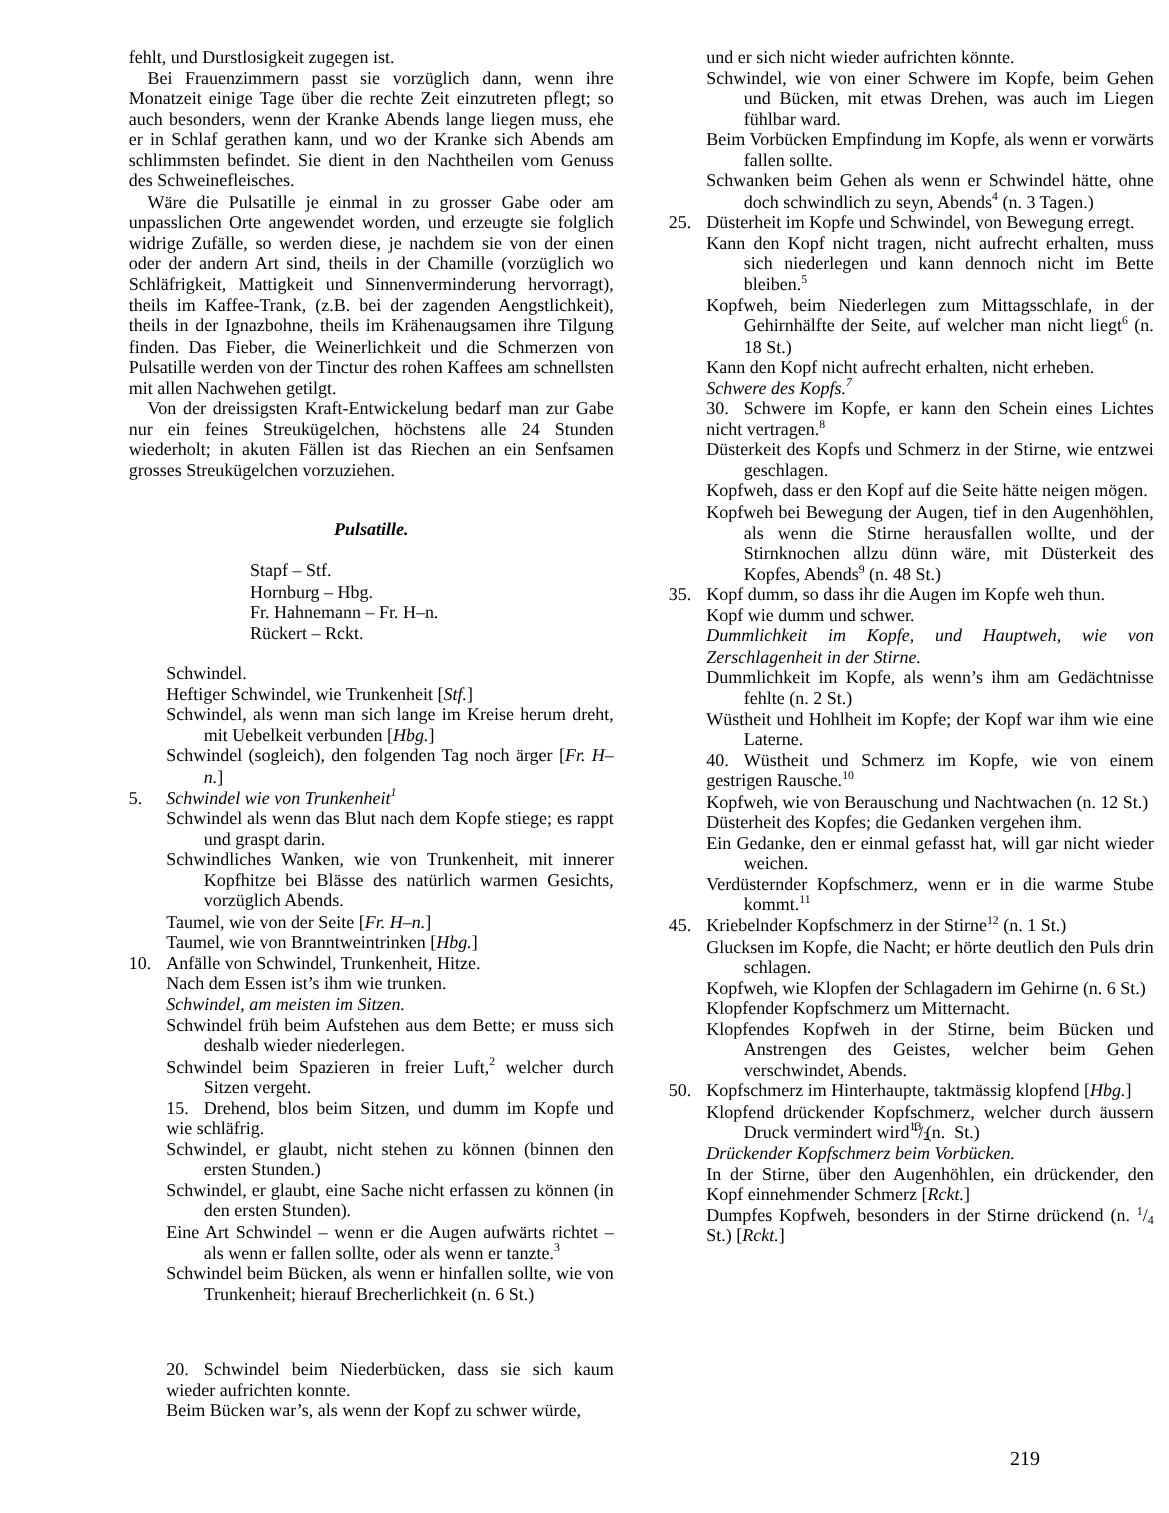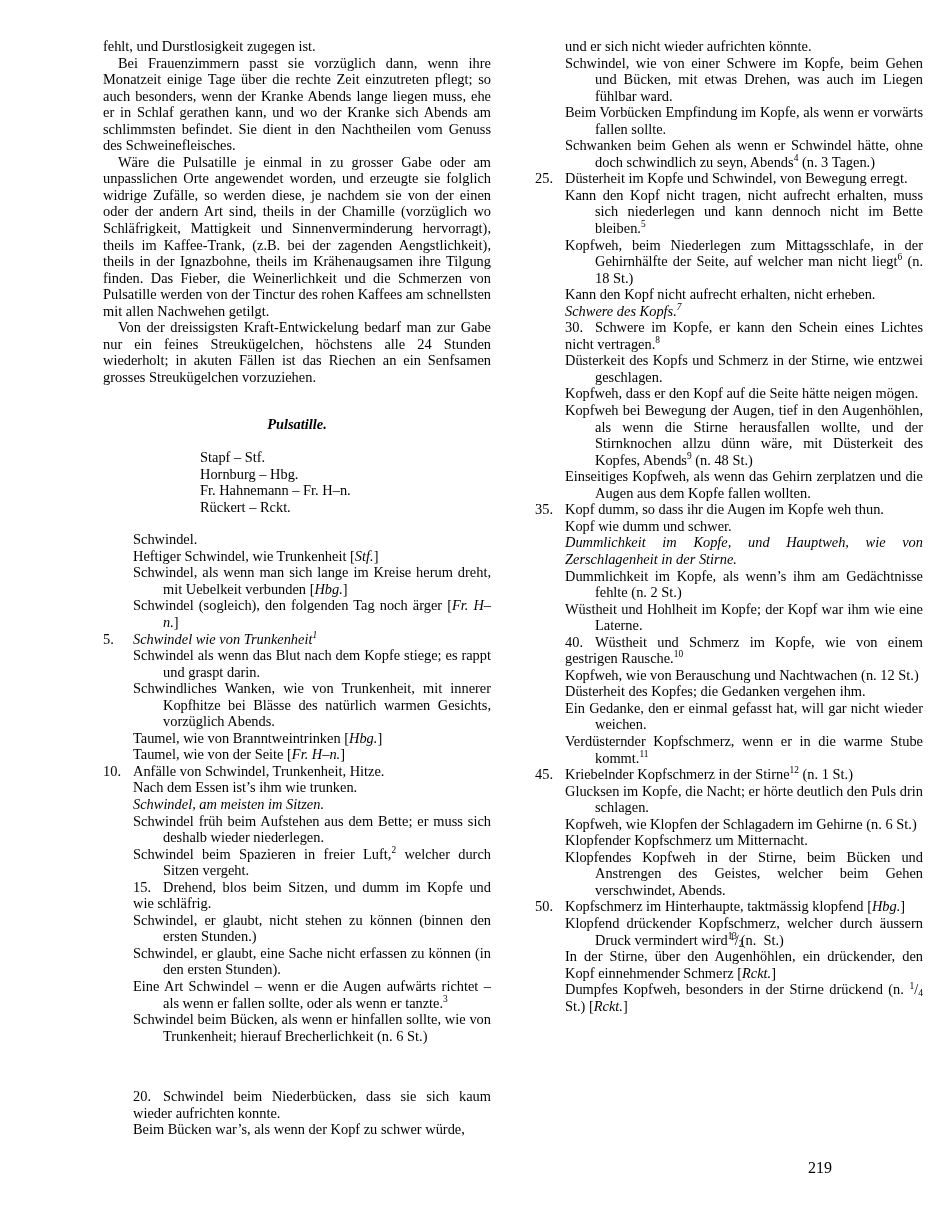--- a/index.html
+++ b/index.html
@@ -155,22 +155,22 @@
       <div class="spacer-md"></div>
 
       <div class="symptom-list" id="left-symptoms">
           <div class="sym"><span class="num"></span><span class="body">Schwindel.</span></div>
           <div class="sym"><span class="num"></span><span class="body">Heftiger Schwindel, wie Trunkenheit [<span class="ital">Stf.</span>]</span></div>
           <div class="sym"><span class="num"></span><span class="body">Schwindel, als wenn man sich lange im Kreise herum dreht, mit Uebelkeit verbunden [<span class="ital">Hbg.</span>]</span></div>
           <div class="sym"><span class="num"></span><span class="body">Schwindel (sogleich), den folgenden Tag noch ärger [<span class="ital">Fr. H–n.</span>]</span></div>
           <div class="sym italic"><span class="num">5.</span><span class="body">Schwindel wie von Trunkenheit<sup>1</sup></span></div>
           <div class="sym"><span class="num"></span><span class="body">Schwindel als wenn das Blut nach dem Kopfe stiege; es rappt und graspt darin.</span></div>
           <div class="sym"><span class="num"></span><span class="body">Schwindliches Wanken, wie von Trunkenheit, mit innerer Kopfhitze bei Blässe des natürlich warmen Gesichts, vorzüglich Abends.</span></div>
+          <div class="sym"><span class="num"></span><span class="body">Taumel, wie von der Seite [<span class="ital">Fr. H–n.</span>]</span></div>
           <div class="sym"><span class="num"></span><span class="body">Taumel, wie von Branntweintrinken [<span class="ital">Hbg.</span>]</span></div>
-          <div class="sym"><span class="num"></span><span class="body">Taumel, wie von der Seite [<span class="ital">Fr. H–n.</span>]</span></div>
           <div class="sym"><span class="num">10.</span><span class="body">Anfälle von Schwindel, Trunkenheit, Hitze.</span></div>
           <div class="sym"><span class="num"></span><span class="body">Nach dem Essen ist’s ihm wie trunken.</span></div>
           <div class="sym italic"><span class="num"></span><span class="body">Schwindel, am meisten im Sitzen.</span></div>
           <div class="sym"><span class="num"></span><span class="body">Schwindel früh beim Aufstehen aus dem Bette; er muss sich deshalb wieder niederlegen.</span></div>
           <div class="sym"><span class="num"></span><span class="body">Schwindel beim Spazieren in freier Luft,<sup>2</sup> welcher durch Sitzen vergeht.</span></div>
           <div class="sym flush"><span class="num" style="margin-left: 0px;">15.</span><span class="body">Drehend, blos beim Sitzen, und dumm im Kopfe und wie schläfrig.</span></div>
           <div class="sym"><span class="num"></span><span class="body">Schwindel, er glaubt, nicht stehen zu können (binnen den ersten Stunden.)</span></div>
           <div class="sym"><span class="num"></span><span class="body">Schwindel, er glaubt, eine Sache nicht erfassen zu können (in den ersten Stunden).</span></div>
           <div class="sym"><span class="num"></span><span class="body">Eine Art Schwindel – wenn er die Augen aufwärts richtet – als wenn er fallen sollte, oder als wenn er tanzte.<sup>3</sup></span></div>
           <div class="sym"><span class="num"></span><span class="body">Schwindel beim Bücken, als wenn er hinfallen sollte, wie von Trunkenheit; hierauf Brecherlichkeit (n. 6 St.)</span></div>
@@ -187,38 +187,38 @@
           <div class="sym"><span class="num"></span><span class="body">Schwanken beim Gehen als wenn er Schwindel hätte, ohne doch schwindlich zu seyn, Abends<sup>4</sup> (n. 3 Tagen.)</span></div>
           <div class="sym"><span class="num">25.</span><span class="body">Düsterheit im Kopfe und Schwindel, von Bewegung erregt.</span></div>
           <div class="sym"><span class="num"></span><span class="body">Kann den Kopf nicht tragen, nicht aufrecht erhalten, muss sich niederlegen und kann dennoch nicht im Bette bleiben.<sup>5</sup></span></div>
           <div class="sym"><span class="num"></span><span class="body">Kopfweh, beim Niederlegen zum Mittagsschlafe, in der Gehirnhälfte der Seite, auf welcher man nicht liegt<sup>6</sup> (n. 18 St.)</span></div>
           <div class="sym"><span class="num"></span><span class="body">Kann den Kopf nicht aufrecht erhalten, nicht erheben.</span></div>
           <div class="sym italic"><span class="num"></span><span class="body">Schwere des Kopfs.<sup>7</sup></span></div>
           <div class="sym flush"><span class="num" style="margin-left: 0px;">30.</span><span class="body">Schwere im Kopfe, er kann den Schein eines Lichtes nicht vertragen.<sup>8</sup></span></div>
           <div class="sym"><span class="num"></span><span class="body">Düsterkeit des Kopfs und Schmerz in der Stirne, wie entzwei geschlagen.</span></div>
           <div class="sym"><span class="num"></span><span class="body">Kopfweh, dass er den Kopf auf die Seite hätte neigen mögen.</span></div>
           <div class="sym"><span class="num"></span><span class="body">Kopfweh bei Bewegung der Augen, tief in den Augenhöhlen, als wenn die Stirne herausfallen wollte, und der Stirnknochen allzu dünn wäre, mit Düsterkeit des Kopfes, Abends<sup>9</sup> (n. 48 St.)</span></div>
-          <div class="sym"><span class="num"></span><span class="body">Einseitiges Kopfweh, als wenn das Gehirn zerplatzen und die Augen aus dem Kopfe fallen wollten.</span></div>
           <div class="sym"><span class="num">35.</span><span class="body">Kopf dumm, so dass ihr die Augen im Kopfe weh thun.</span></div>
           <div class="sym flush"><span class="body">Kopf wie dumm und schwer.</span></div>
           <div class="sym italic flush"><span class="body">Dummlichkeit im Kopfe, und Hauptweh, wie von Zerschlagenheit in der Stirne.</span></div>
           <div class="sym"><span class="num"></span><span class="body">Dummlichkeit im Kopfe, als wenn’s ihm am Gedächtnisse fehlte (n. 2 St.)</span></div>
           <div class="sym"><span class="num"></span><span class="body">Wüstheit und Hohlheit im Kopfe; der Kopf war ihm wie eine Laterne.</span></div>
           <div class="sym flush"><span class="num" style="margin-left: 0px;">40.</span><span class="body">Wüstheit und Schmerz im Kopfe, wie von einem gestrigen Rausche.<sup>10</sup></span></div>
           <div class="sym"><span class="num"></span><span class="body">Kopfweh, wie von Berauschung und Nachtwachen (n. 12 St.)</span></div>
           <div class="sym"><span class="num"></span><span class="body">Düsterheit des Kopfes; die Gedanken vergehen ihm.</span></div>
           <div class="sym"><span class="num"></span><span class="body">Ein Gedanke, den er einmal gefasst hat, will gar nicht wieder weichen.</span></div>
           <div class="sym"><span class="num"></span><span class="body">Verdüsternder Kopfschmerz, wenn er in die warme Stube kommt.<sup>11</sup></span></div>
           <div class="sym"><span class="num">45.</span><span class="body">Kriebelnder Kopfschmerz in der Stirne<sup>12</sup> (n. 1 St.)</span></div>
           <div class="sym"><span class="num"></span><span class="body">Glucksen im Kopfe, die Nacht; er hörte deutlich den Puls drin schlagen.</span></div>
           <div class="sym"><span class="num"></span><span class="body">Kopfweh, wie Klopfen der Schlagadern im Gehirne (n. 6 St.)</span></div>
           <div class="sym"><span class="num"></span><span class="body">Klopfender Kopfschmerz um Mitternacht.</span></div>
           <div class="sym"><span class="num"></span><span class="body">Klopfendes Kopfweh in der Stirne, beim Bücken und Anstrengen des Geistes, welcher beim Gehen verschwindet, Abends.</span></div>
           <div class="sym"><span class="num">50.</span><span class="body">Kopfschmerz im Hinterhaupte, taktmässig klopfend [<span class="ital">Hbg.</span>]</span></div>
           <div class="sym"><span class="num"></span><span class="body">Klopfend drückender Kopfschmerz, welcher durch äussern Druck vermindert wird<sup>13</sup> (n. <span class="frac"><span class="n">1</span><span>/</span><span class="d">2</span></span> St.)</span></div>
+          <div class="sym italic flush"><span class="body">Drückender Kopfschmerz beim Vorbücken.</span></div>
           <div class="sym flush"><span class="body">In der Stirne, über den Augenhöhlen, ein drückender, den Kopf einnehmender Schmerz [<span class="ital">Rckt.</span>]</span></div>
           <div class="sym flush"><span class="body">Dumpfes Kopfweh, besonders in der Stirne drückend (n. <span class="frac"><span class="n">1</span><span>/</span><span class="d">4</span></span> St.) [<span class="ital">Rckt.</span>]</span></div>
         </div>
     </div>
 
   </div>
 
   <div class="folio">219</div>
 
 </div>

